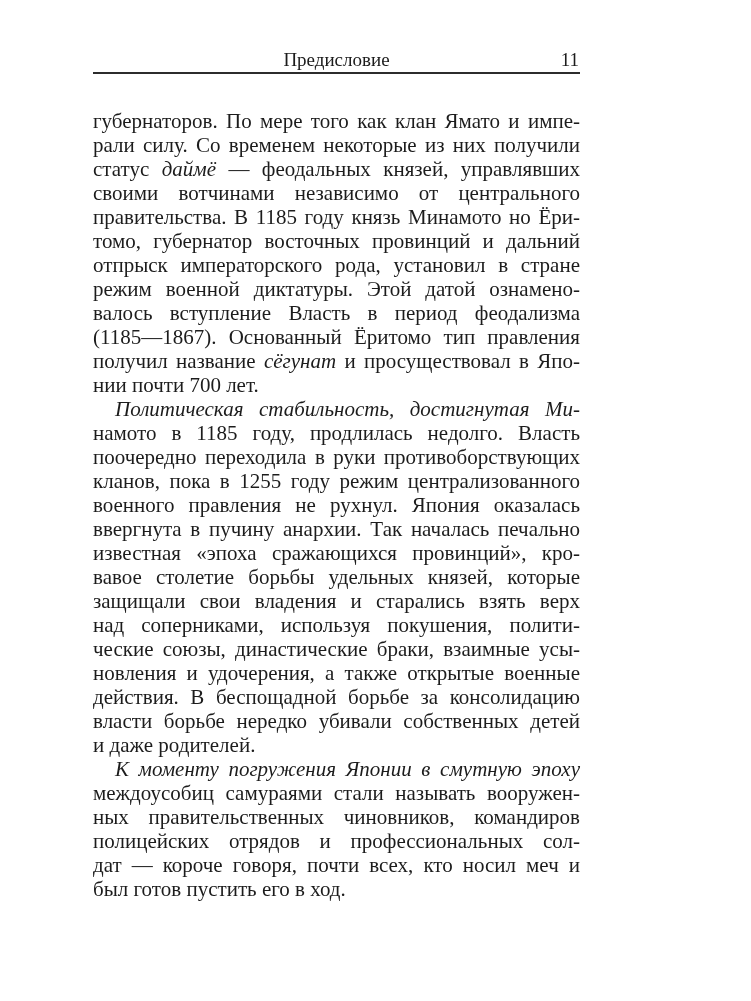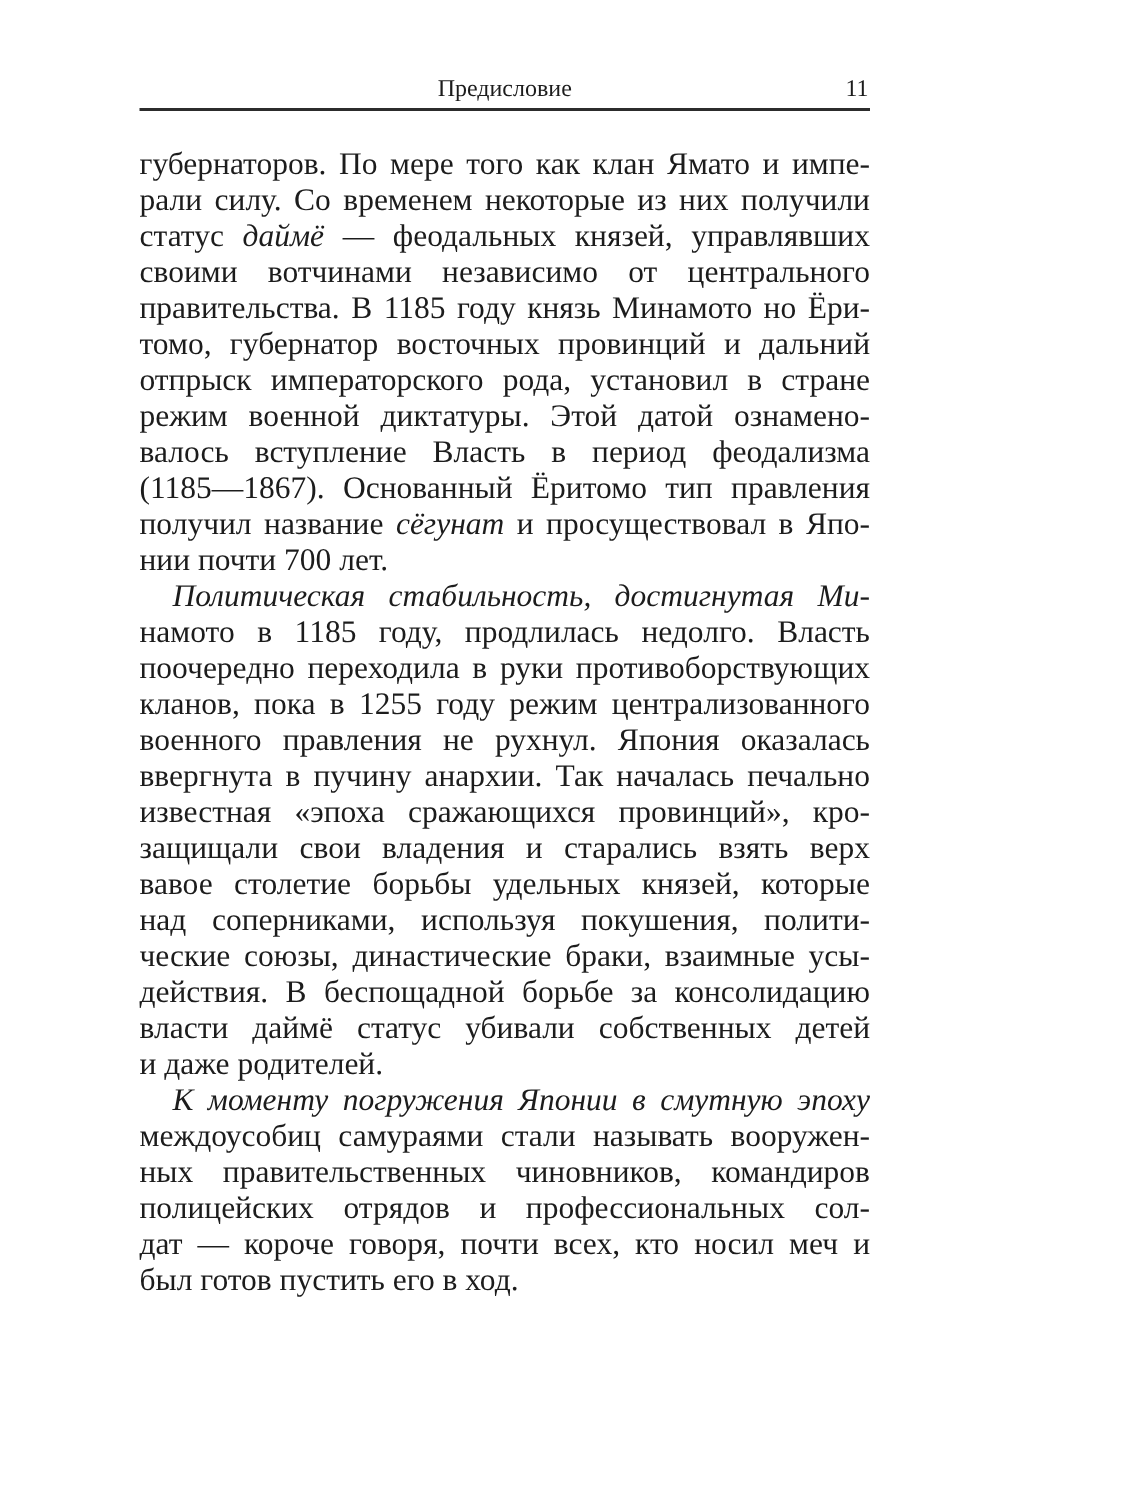--- a/index.html
+++ b/index.html
@@ -13,37 +13,37 @@
     overflow: hidden;
   }
   .column {
     position: absolute;
     left: 93px;
     top: 48px;
     width: 487px;
   }
   .running-header {
     position: relative;
-    font-size: 16px;
+    font-size: 19px;
     line-height: 24px;
     height: 24px;
   }
   .running-title { text-align: center; }
   .page-number {
     position: absolute;
     right: 1px;
     top: 0;
     text-align: right;
   }
   .rule {
     height: 0;
     border-bottom: 2px solid #2c2c2c;
   }
   .body-text {
-    margin-top: 23px;
+    margin-top: 35px;
     font-size: 21px;
     line-height: 24px;
   }
   .line {
     height: 24px;
     text-align: justify;
     text-align-last: justify;
     white-space: normal;
   }
   .line.end { text-align-last: left; }
@@ -73,26 +73,27 @@
         <div class="line"><span>(1185—1867). Основанный Ёритомо тип правления</span></div>
         <div class="line"><span>получил название </span><em>сёгунат</em><span> и просуществовал в Япо-</span></div>
         <div class="line end"><span>нии почти 700 лет.</span></div>
         <div class="line indent"><span>Политическая стабильность, достигнутая Ми-</span></div>
         <div class="line"><span>намото в 1185 году, продлилась недолго. Власть</span></div>
         <div class="line"><span>поочередно переходила в руки противоборствующих</span></div>
         <div class="line"><span>кланов, пока в 1255 году режим централизованного</span></div>
         <div class="line"><span>военного правления не рухнул. Япония оказалась</span></div>
         <div class="line"><span>ввергнута в пучину анархии. Так началась печально</span></div>
         <div class="line"><span>известная «эпоха сражающихся провинций», кро-</span></div>
+        <div class="line"><span>вавое столетие борьбы удельных князей, которые</span></div>
         <div class="line"><span>защищали свои владения и старались взять верх</span></div>
-        <div class="line"><span>вавое столетие борьбы удельных князей, которые</span></div>
         <div class="line"><span>над соперниками, используя покушения, полити-</span></div>
         <div class="line"><span>ческие союзы, династические браки, взаимные усы-</span></div>
+        <div class="line"><span>новления и удочерения, а также открытые военные</span></div>
         <div class="line"><span>действия. В беспощадной борьбе за консолидацию</span></div>
-        <div class="line"><span>власти даймё статус убивали собственных детей</span></div>
+        <div class="line"><span>власти борьбе нередко убивали собственных детей</span></div>
         <div class="line end"><span>и даже родителей.</span></div>
         <div class="line indent"><span>К моменту погружения Японии в смутную эпоху</span></div>
         <div class="line"><span>междоусобиц самураями стали называть вооружен-</span></div>
         <div class="line"><span>ных правительственных чиновников, командиров</span></div>
         <div class="line"><span>полицейских отрядов и профессиональных сол-</span></div>
         <div class="line"><span>дат — короче говоря, почти всех, кто носил меч и</span></div>
         <div class="line end"><span>был готов пустить его в ход.</span></div>
       </div>
   </div>
 </div>

